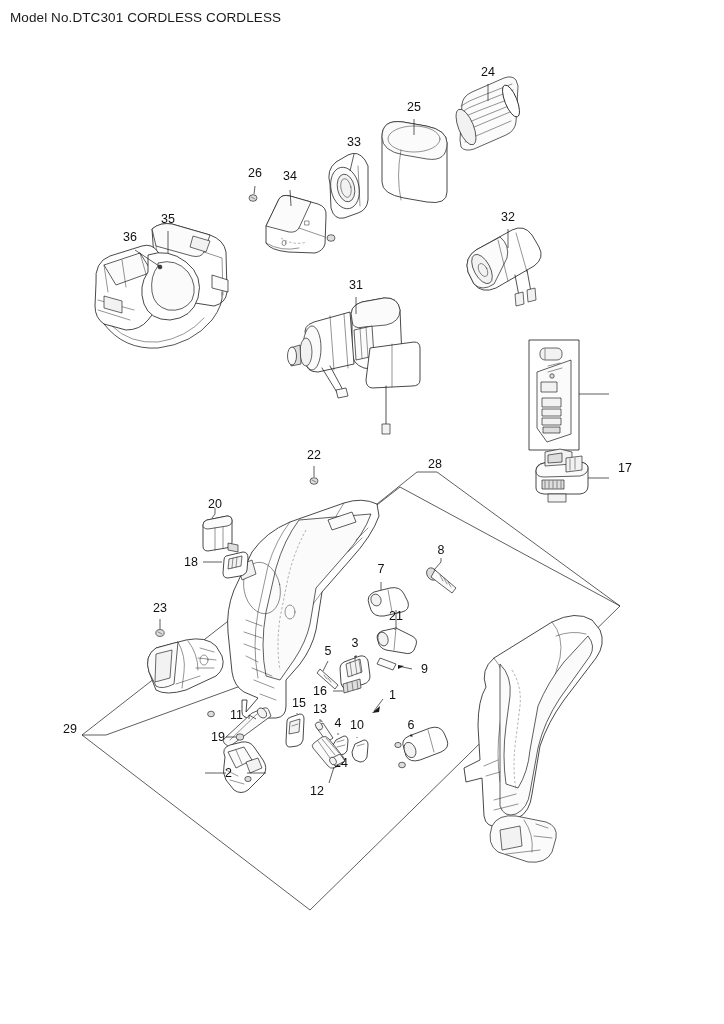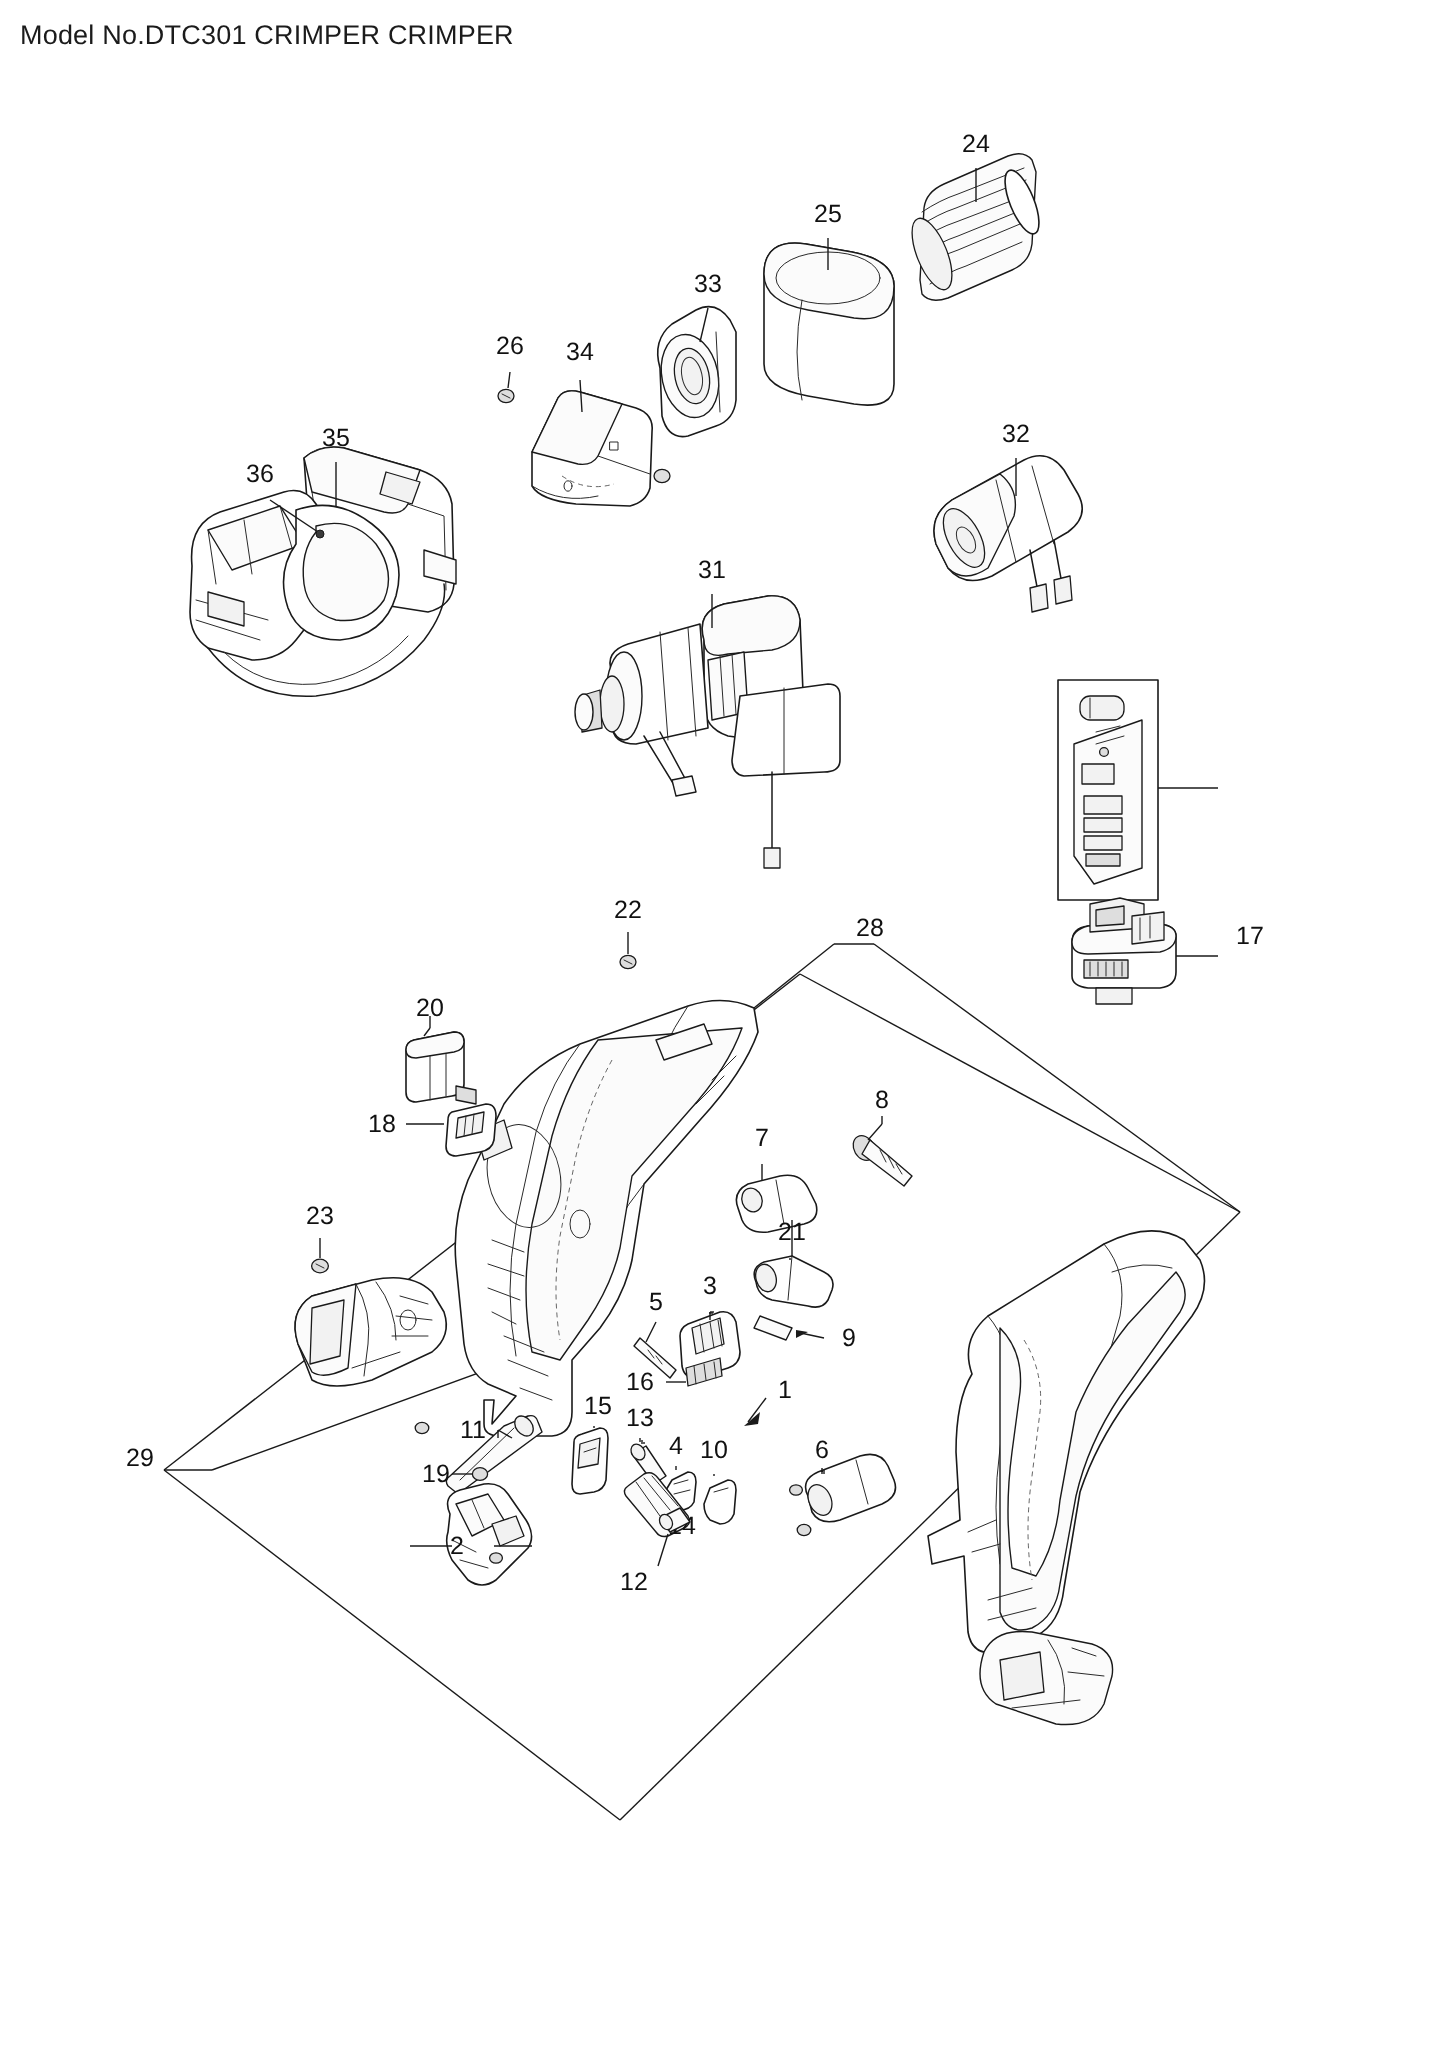--- a/index.html
+++ b/index.html
@@ -27,21 +27,21 @@
   .bd-k{fill:#3a3a3a;stroke:#1a1a1a;stroke-width:0.5;}
   .lead{fill:none;stroke:#1a1a1a;stroke-width:0.7;}
   .lbl{font-family:"Liberation Sans","DejaVu Sans",sans-serif;font-size:12.5px;fill:#111;}
   .arrowhead{fill:#1a1a1a;}
 </style>
 </head>
 <body>
 
 <div id="sheet">
 
-  <div id="title">Model No.DTC301 CRIMPER CRIMPER</div>
+  <div id="title">Model No.DTC301 CORDLESS CORDLESS</div>
 
   <div id="diagram">
   <svg width="724" height="1024" viewBox="0 0 724 1024" xmlns="http://www.w3.org/2000/svg">
 
     <g>
       <path class="bd-l" d="M460 140 L462 104 Q463 96 472 92 L504 78 Q512 75 516 80 L518 86 L516 122 Q515 131 506 135 L474 149 Q465 152 461 147 Z"></path>
       <g class="ln-t">
         <path d="M461 134 Q470 128 479 125 L510 112"></path>
         <path d="M461 127 Q470 121 479 118 L511 105"></path>
         <path d="M460 120 Q469 114 478 111 L512 98"></path>

